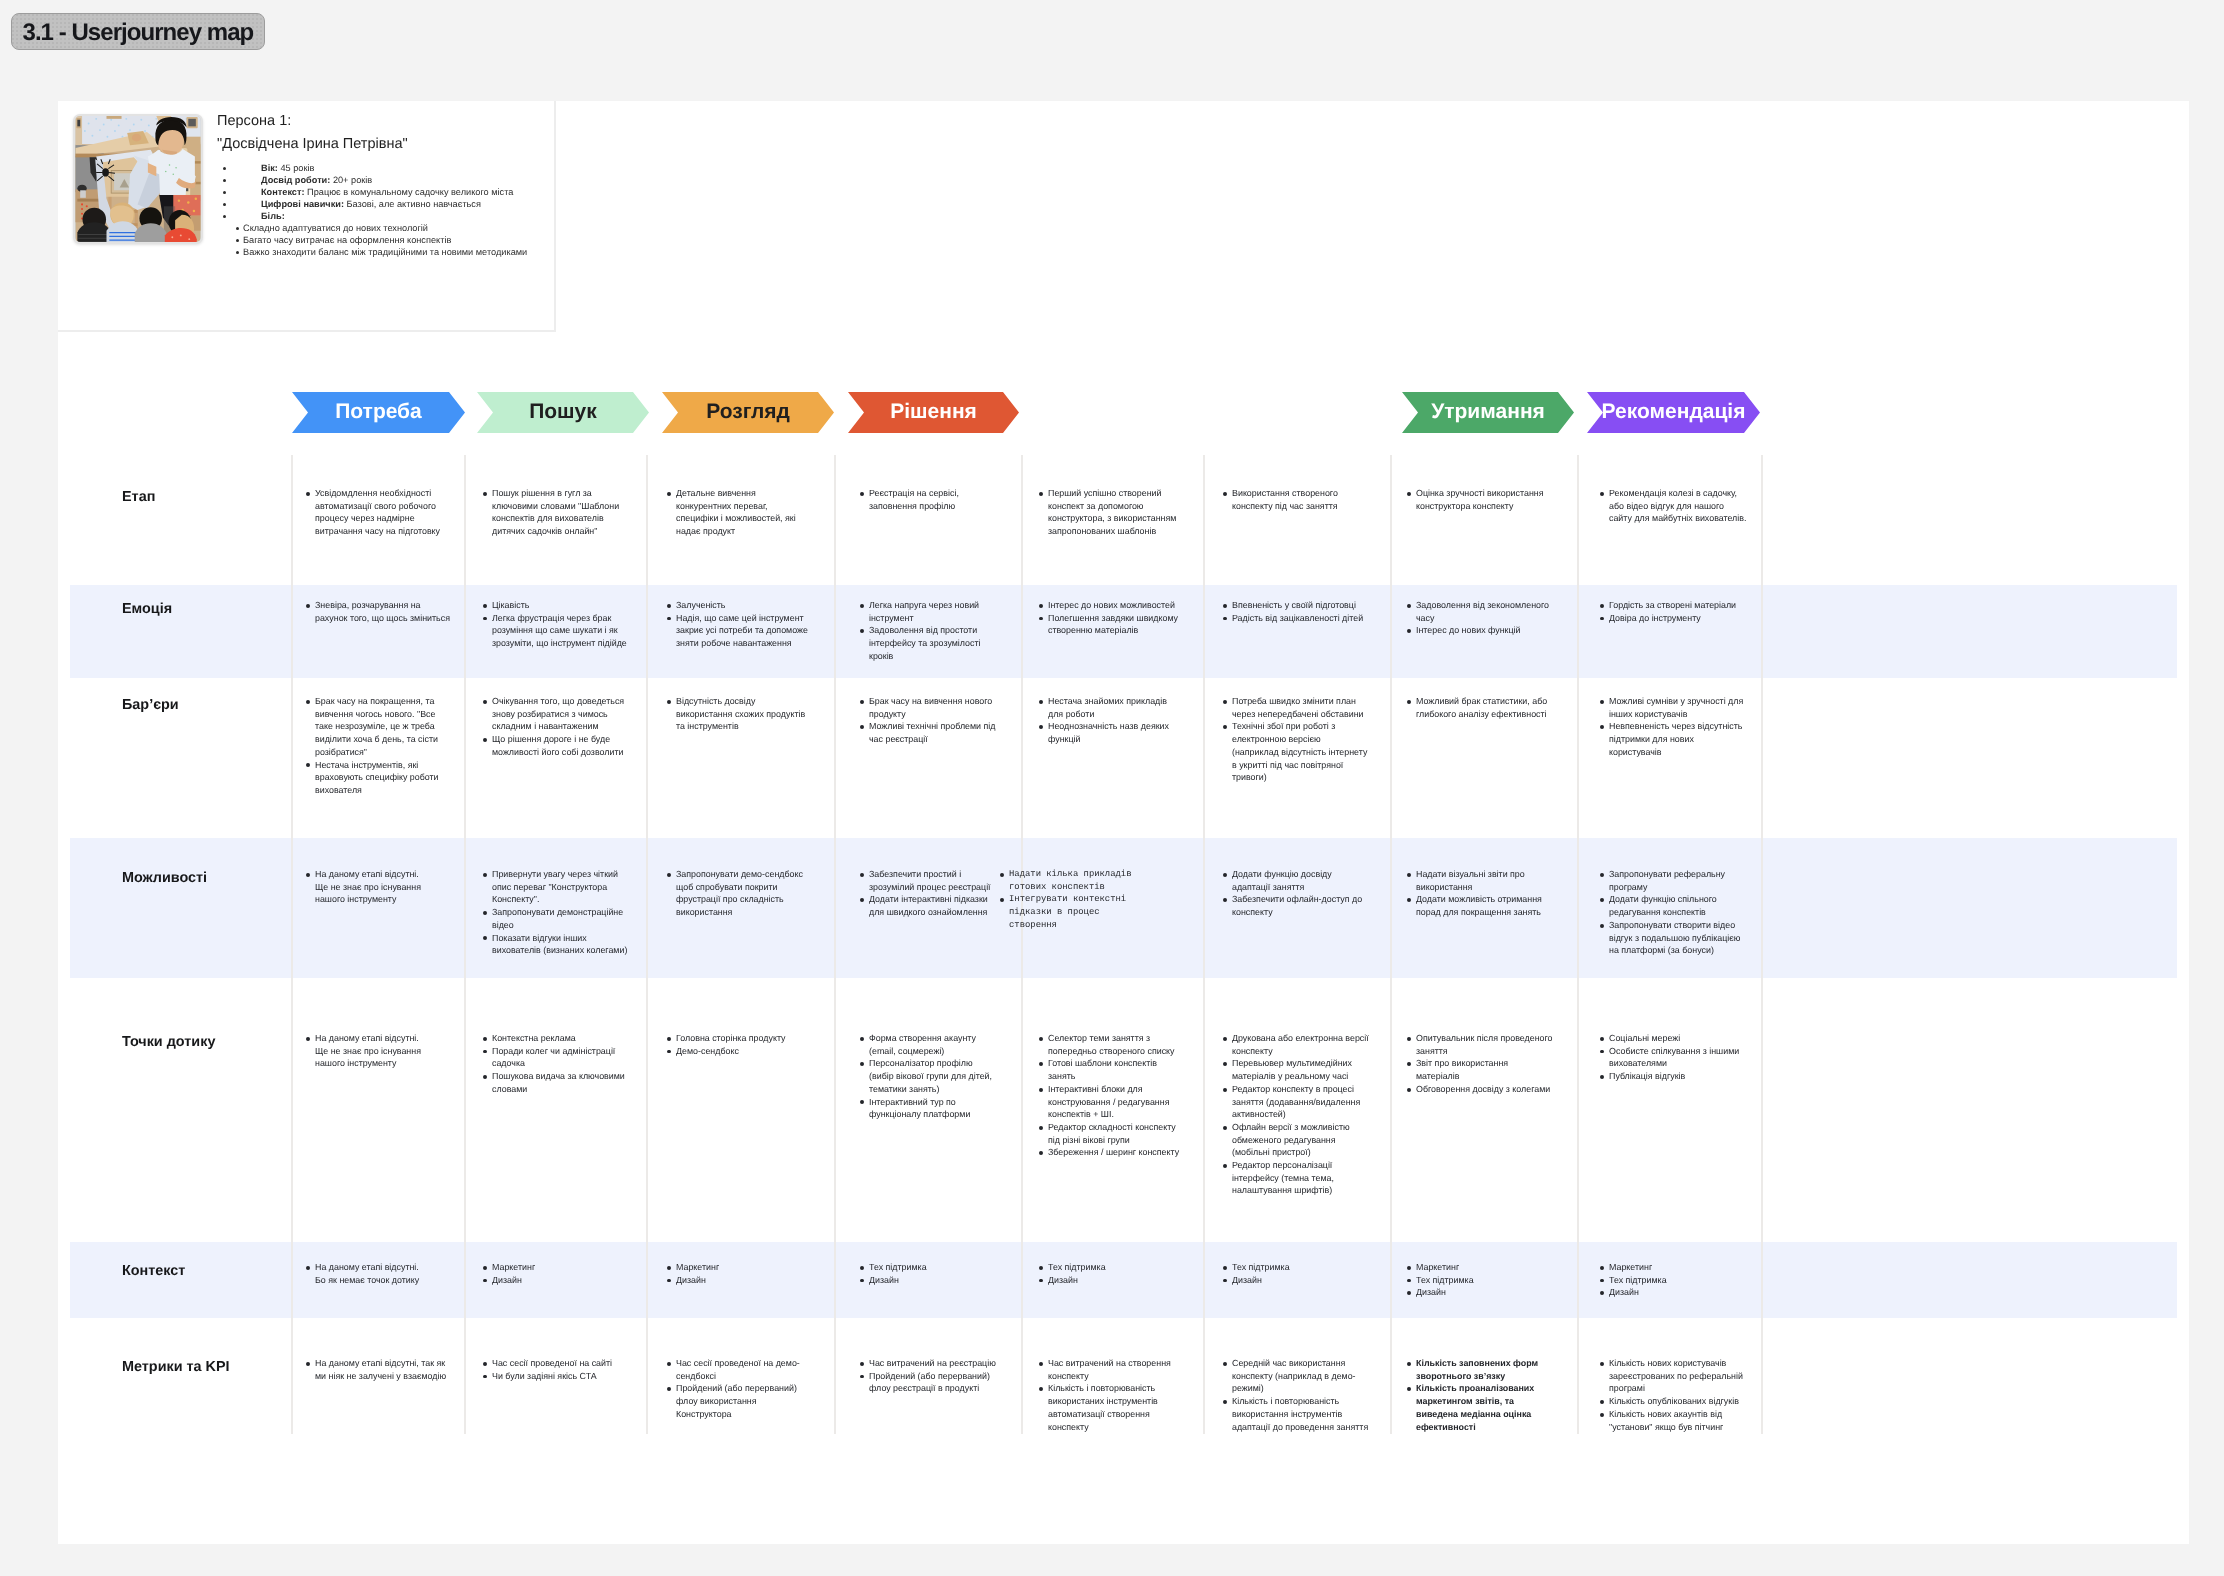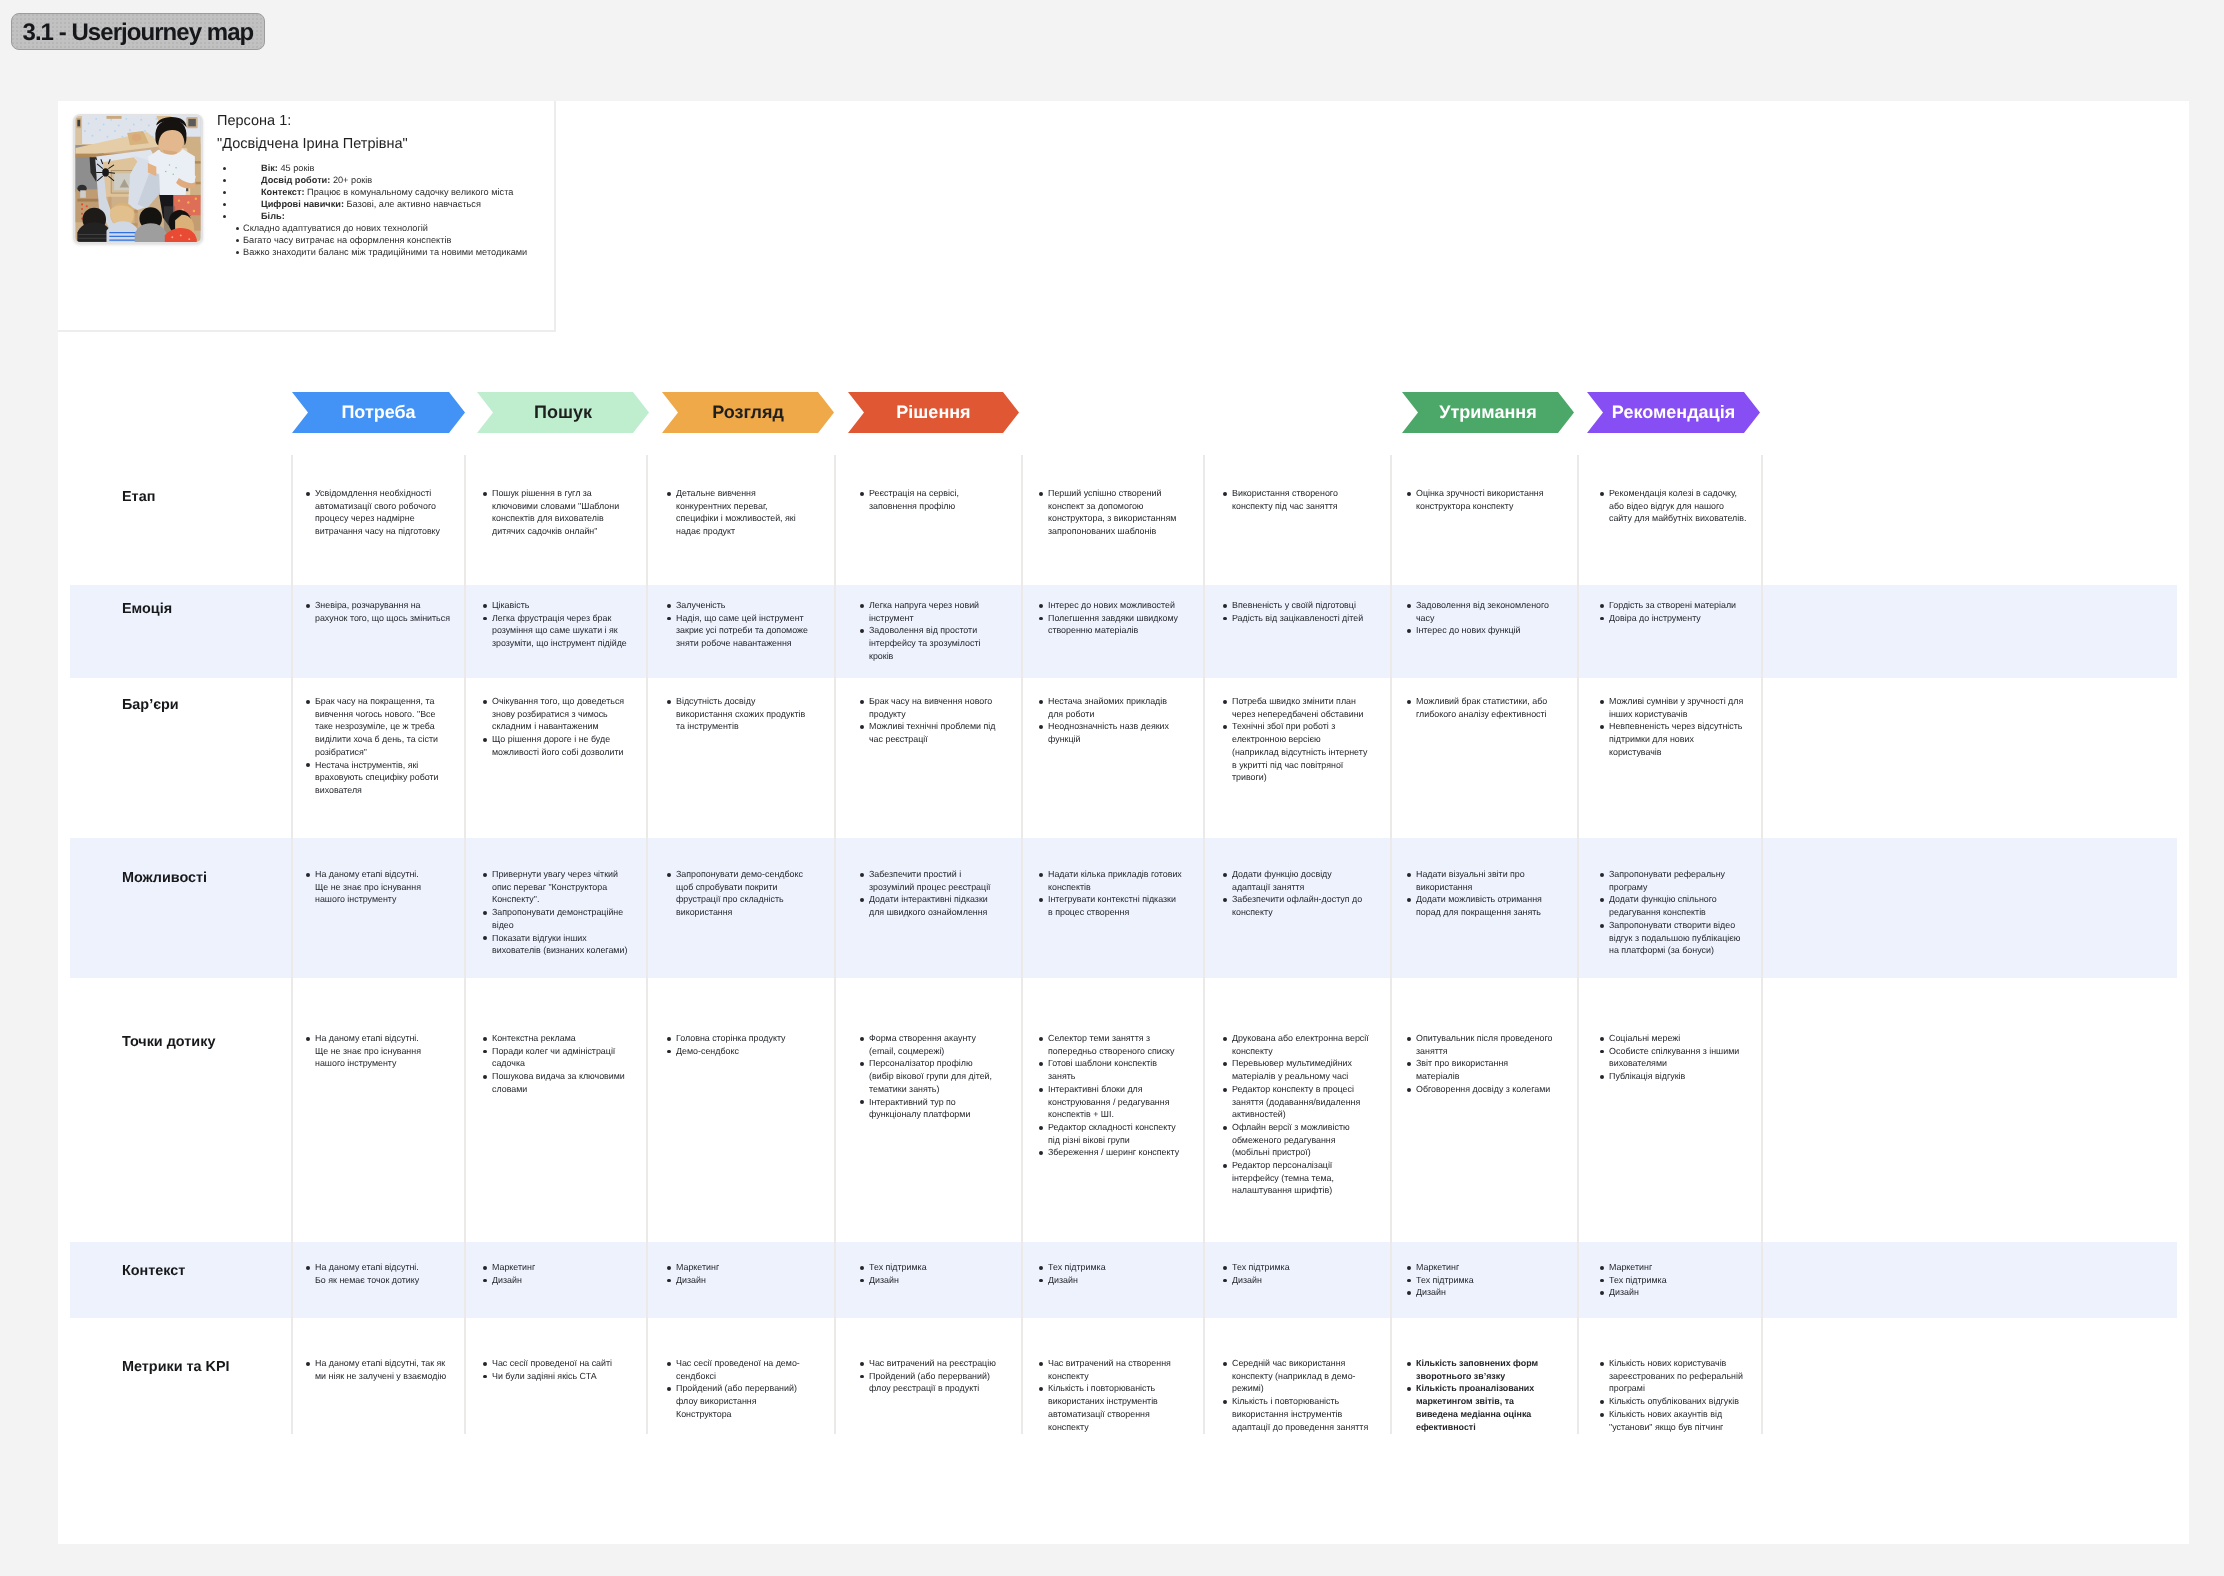--- a/index.html
+++ b/index.html
@@ -56,21 +56,21 @@
   ul.persona-sub > li { font-size: 9.2px; color: #2c2c2c; line-height: 12.05px; position: relative; }
   ul.persona-sub > li::before { content: ""; position: absolute; left: -7px; top: 4.8px;
      width: 3.2px; height: 3.2px; border-radius: 50%; background: #2c2c2c; }
 
   
   #stage-header { position: absolute; left: 0; top: 291px; height: 44px; width: 2131px; }
   .chev {
     position: absolute; top: 0; height: 41px;
     display: flex; align-items: center; justify-content: center;
     padding-bottom: 1px;
-    font-size: 18px; font-weight: bold;
+    font-size: 21px; font-weight: bold;
     clip-path: polygon(0 0, calc(100% - 16px) 0, 100% 50%, calc(100% - 16px) 100%, 0 100%, 16px 50%);
     gap: 13px;
   }
   .chev .heart { display: flex; line-height: 0; }
   .chev.wide { justify-content: flex-start; padding-left: 111px; gap: 0; }
   .chev.wide .heart:first-child { margin-right: 19px; }
   .chev.wide .heart:last-child { margin-left: 11px; }
 
   
   #jtable { position: absolute; left: 0px; top: 354px; width: 2131px; height: 1089px; }
@@ -446,21 +446,21 @@
           <ul>
             <li>Запропонувати демо-сендбокс щоб спробувати покрити фрустрації про складність використання</li>
           </ul>
         </div>
         <div class="jcell" style="left: 802px; width: 139px;">
           <ul>
             <li>Забезпечити простий і зрозумілий процес реєстрації</li>
             <li>Додати інтерактивні підказки для швидкого ознайомлення</li>
           </ul>
         </div>
-        <div class="jcell" style="left: 981px; width: 143px;">
+        <div class="jcell" style="left: 942px; width: 143px; font-family: Liberation Mono, monospace;">
           <ul>
             <li>Надати кілька прикладів готових конспектів</li>
             <li>Інтегрувати контекстні підказки в процес створення</li>
           </ul>
         </div>
         <div class="jcell" style="left: 1165px; width: 146px;">
           <ul>
             <li>Додати функцію досвіду адаптації заняття</li>
             <li>Забезпечити офлайн-доступ до конспекту</li>
           </ul>

